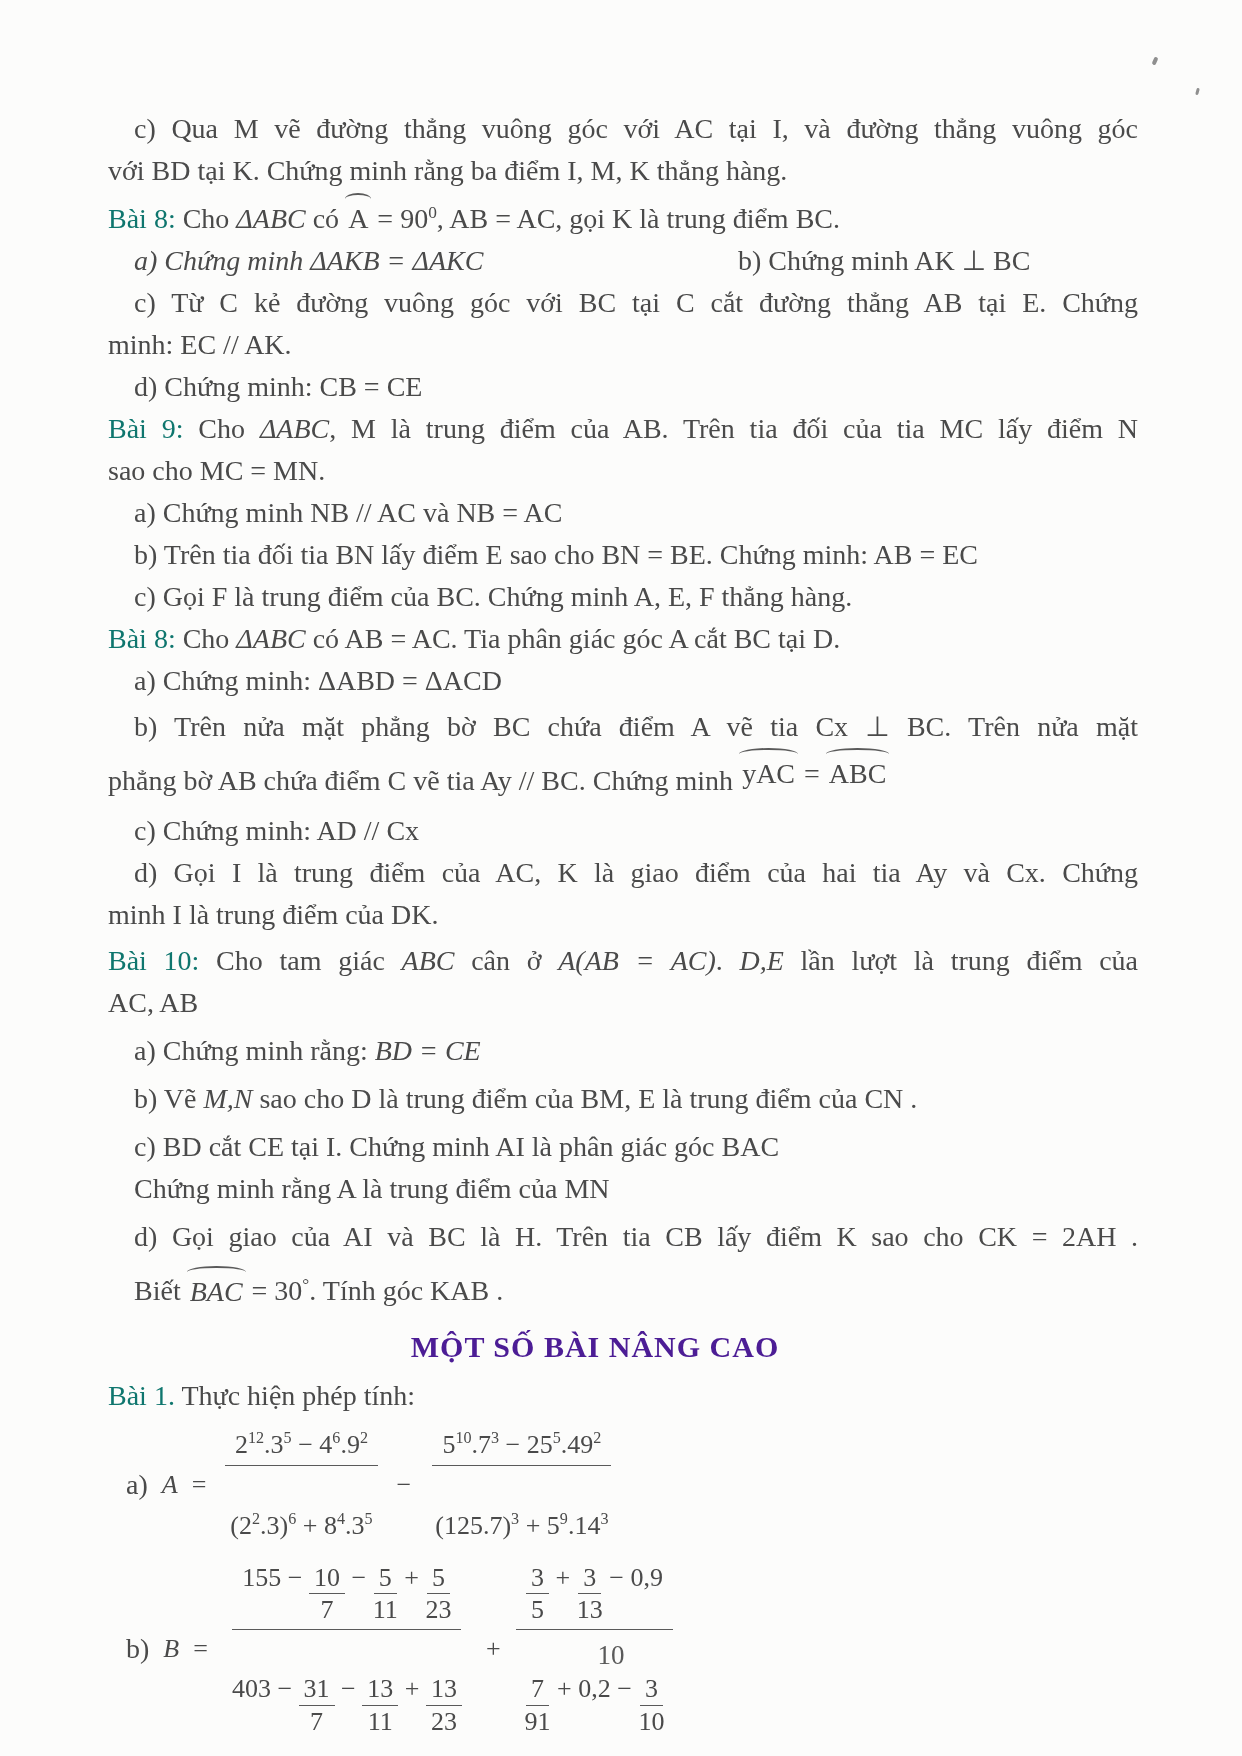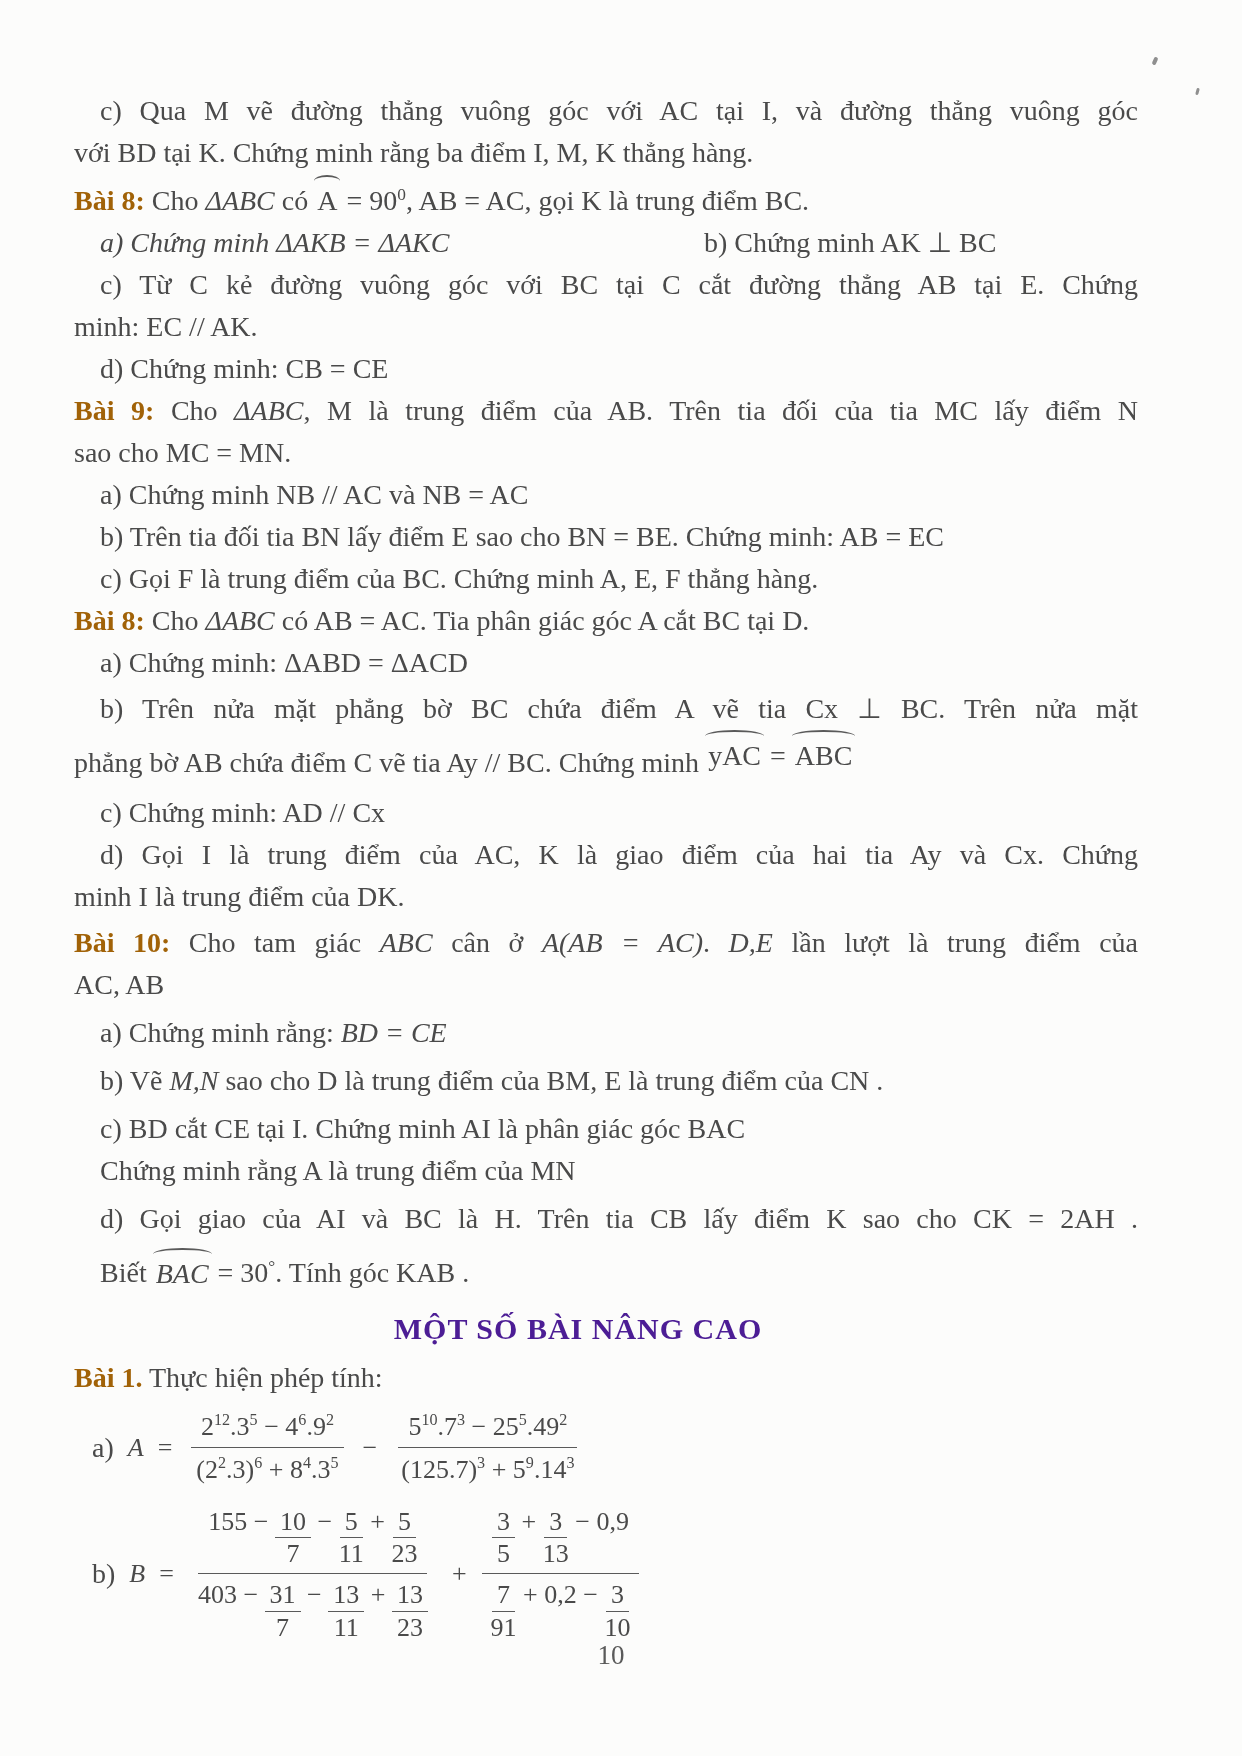--- a/index.html
+++ b/index.html
@@ -5,25 +5,25 @@
   html,body { margin:0; padding:0; background:#ffffff; }
   .page {
     position:relative;
     width:1242px; height:1756px;
     background:#fcfcfb;
     font-family:"Liberation Serif", serif;
     color:#4a4a4a;
     font-size:28px;
     overflow:hidden;
   }
-  .content { padding:90px 104px 0 74px; }
+  .content { padding:90px 104px 0 108px;margin-top:18px; }
   .ln { line-height:42px; }
   .ind { padding-left:26px; }
   .just { text-align:justify; text-align-last:justify; }
-  b.lbl { font-weight:bold; color:#a16207; }
+  b.lbl { font-weight:normal; color:#0f766e; }
   i { font-style:italic; }
   sup { font-size:0.62em; }
 
   
   .hat { position:relative; display:inline-block; padding:0 2px; }
   .hat::before {
     content:""; position:absolute; left:-1px; right:-1px; top:-5px; height:10px;
     border-top:2px solid #5a5a5a;
     border-radius:50% 50% 0 0;
   }
@@ -44,21 +44,21 @@
 
   
   .formula-row {
     display:flex; align-items:center; gap:14px;
     font-size:26px; line-height:1.15;
     padding-left:18px;
   }
   .formula-row.fa { margin-top:10px; }
   .formula-row.fb { margin-top:18px; }
   .f-label { font-size:28px; }
-  .bfrac { display:inline-flex; flex-direction:column; align-items:center; text-align:center; }
+  .bfrac { display:inline-flex; flex-direction:column; align-items:center; text-align:center;gap:38px; }
   .bfrac > .top { display:block; padding:2px 10px 6px; border-bottom:1.7px solid #5a5a5a; }
   .bfrac > .bot { display:block; padding:6px 10px 2px; }
   .mrow { display:inline-flex; align-items:center; gap:7px; }
   .sfrac { display:inline-flex; flex-direction:column; align-items:center; }
   .sfrac .n { padding:0 5px 2px; border-bottom:1.6px solid #5a5a5a; line-height:1.05; }
   .sfrac .d { padding-top:2px; line-height:1.05; }
 
   .page-number {
     position:absolute; left:-20px; right:0; top:1640px;
     text-align:center; font-size:27px; color:#5a5a5a;

